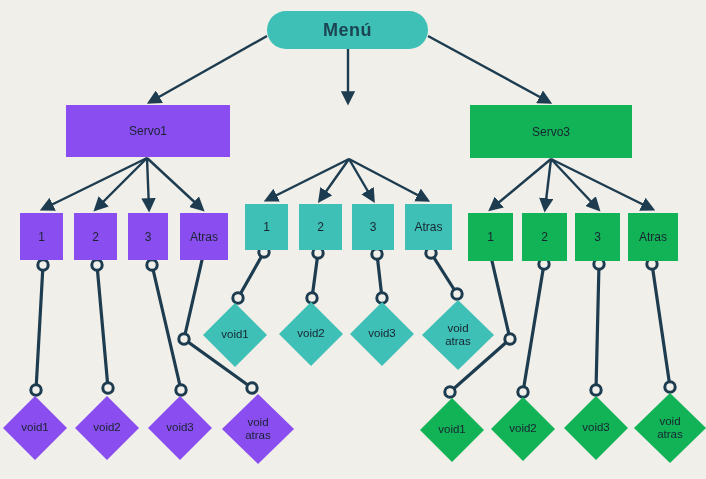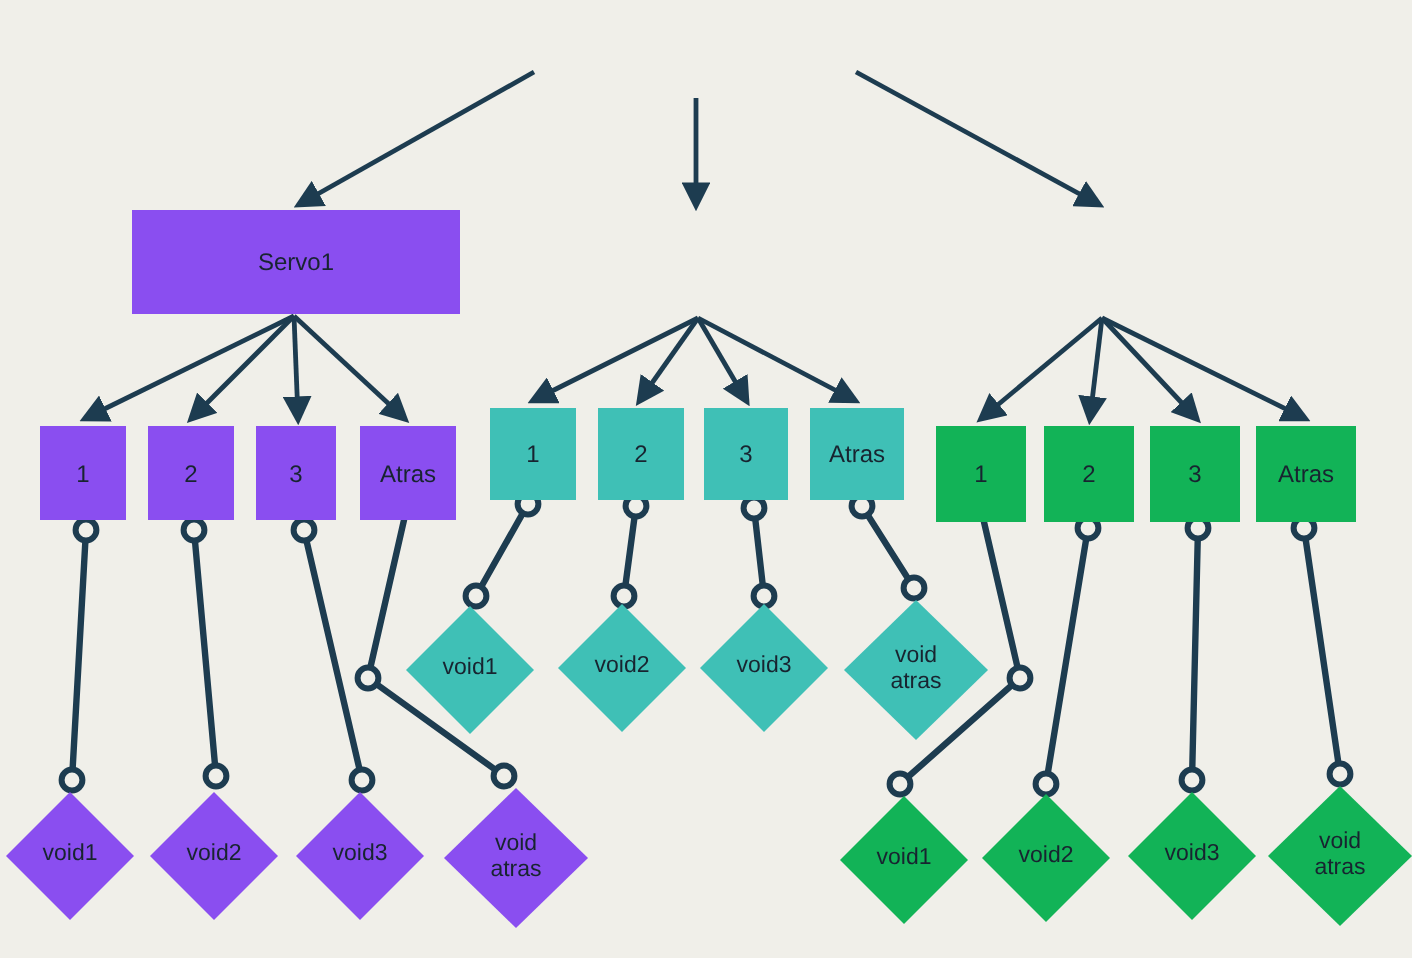--- a/index.html
+++ b/index.html
@@ -96,23 +96,29 @@
       <circle cx="599" cy="264" r="5.2"></circle>
       <circle cx="652" cy="264" r="5.2"></circle>
       <circle cx="510" cy="339" r="5.2"></circle>
       <circle cx="450" cy="392" r="5.2"></circle>
       <circle cx="523" cy="392" r="5.2"></circle>
       <circle cx="596" cy="390" r="5.2"></circle>
       <circle cx="670" cy="387" r="5.2"></circle>
     </g>
   </svg>
 
+  <div class="node pill" style="left:267px;top:11px;width:161px;height:38px;">
+    <span class="lbl">Menú</span>
+  </div>
 
   <div class="node box purple" style="left:66px;top:105px;width:164px;height:52px;">
     <span class="lbl">Servo1</span>
+  </div>
+  <div class="node box green" style="left:470px;top:105px;width:162px;height:53px;">
+    <span class="lbl">Servo3</span>
   </div>
 
   <div class="node sq purple" style="left:20px;top:213px;width:43px;height:47px;">
     <span>1</span>
     </div>
   <div class="node sq purple" style="left:74px;top:213px;width:43px;height:47px;">
     <span>2</span>
     </div>
   <div class="node sq purple" style="left:128px;top:213px;width:40px;height:47px;">
     <span>3</span>

